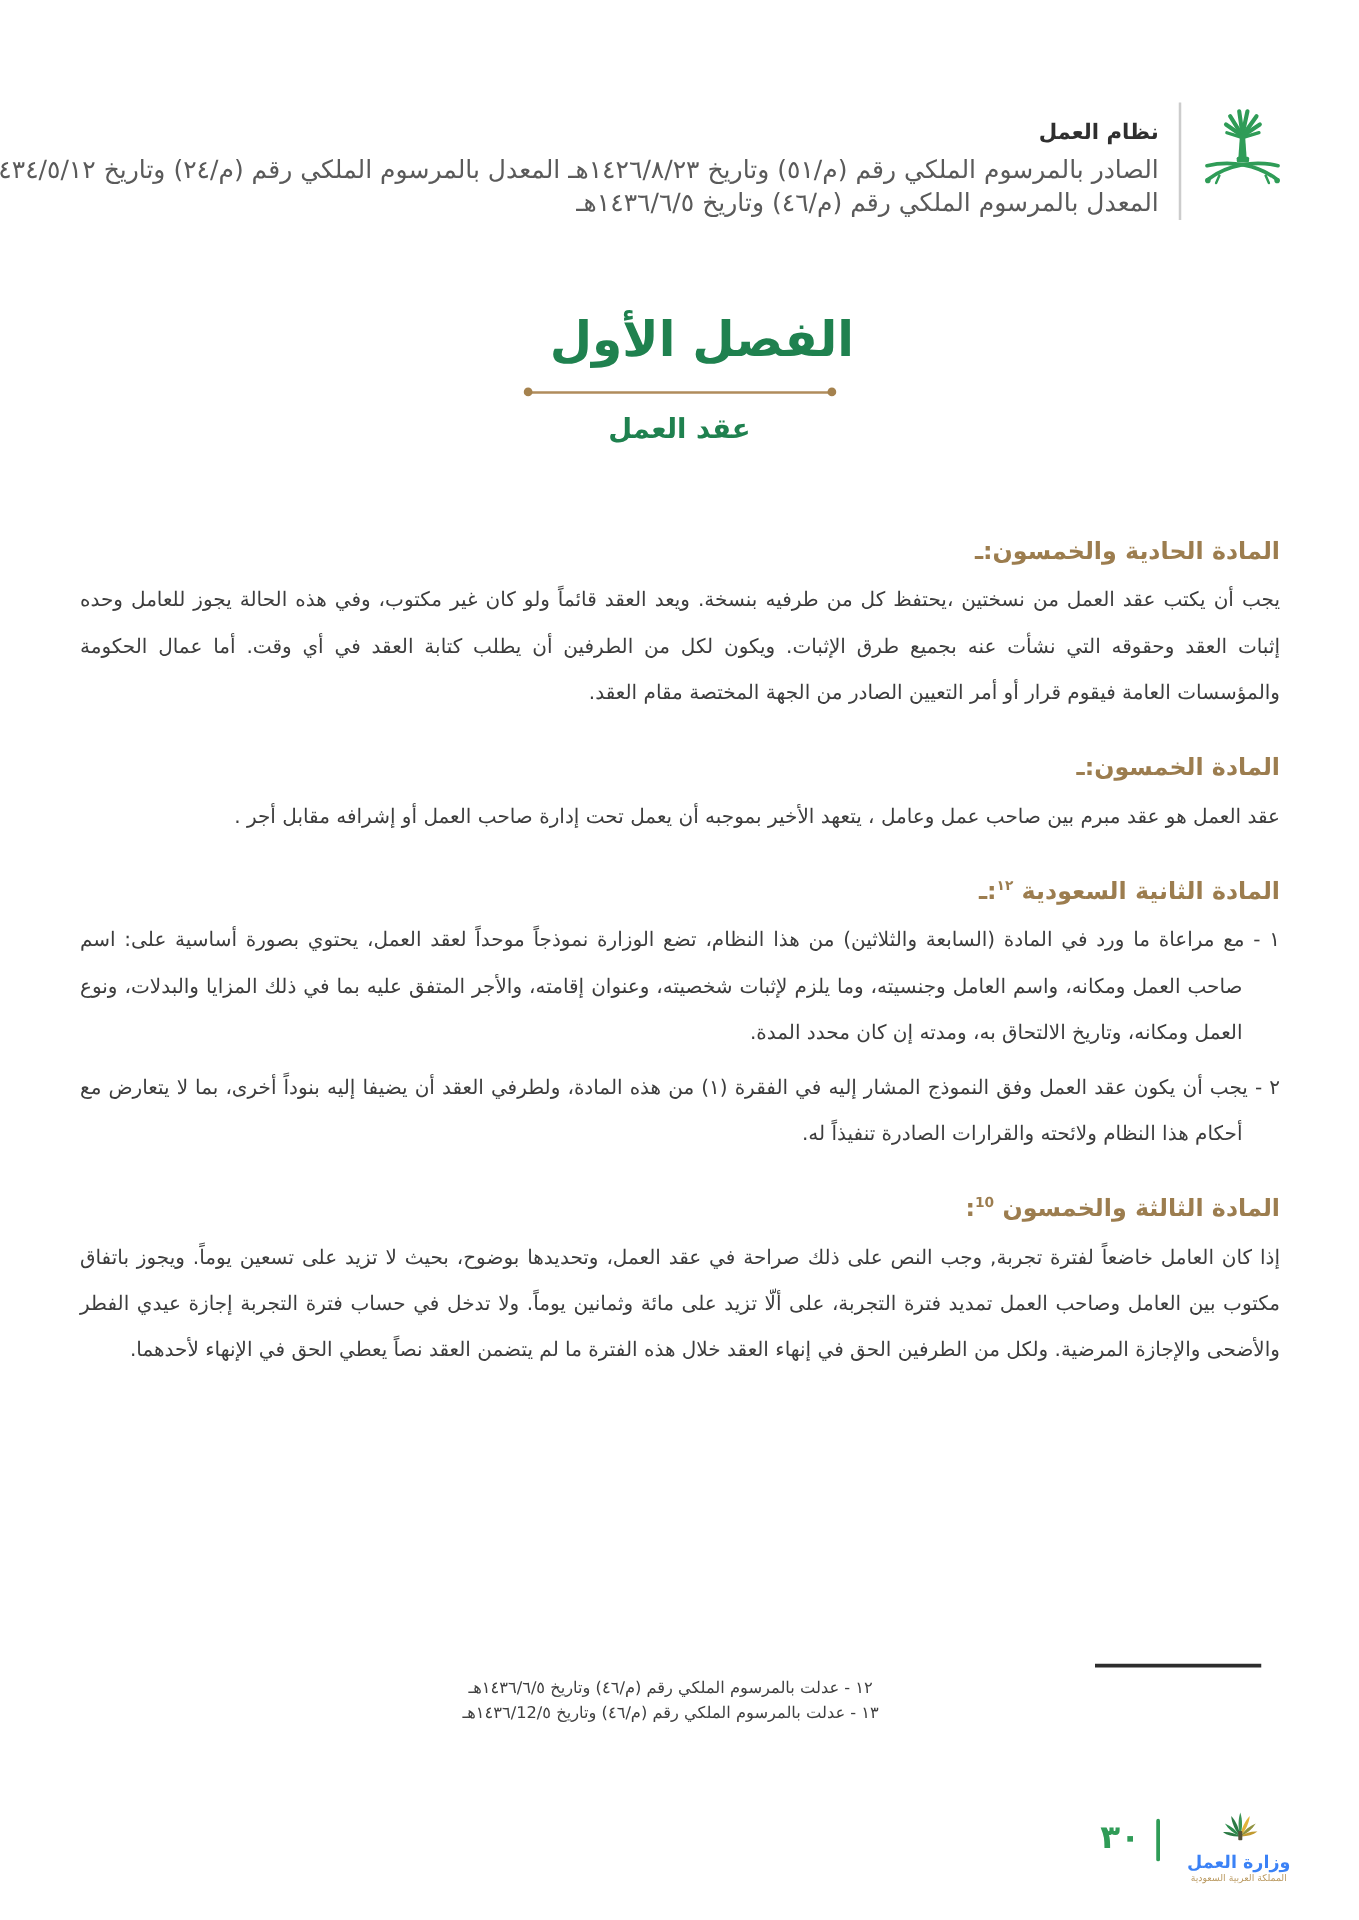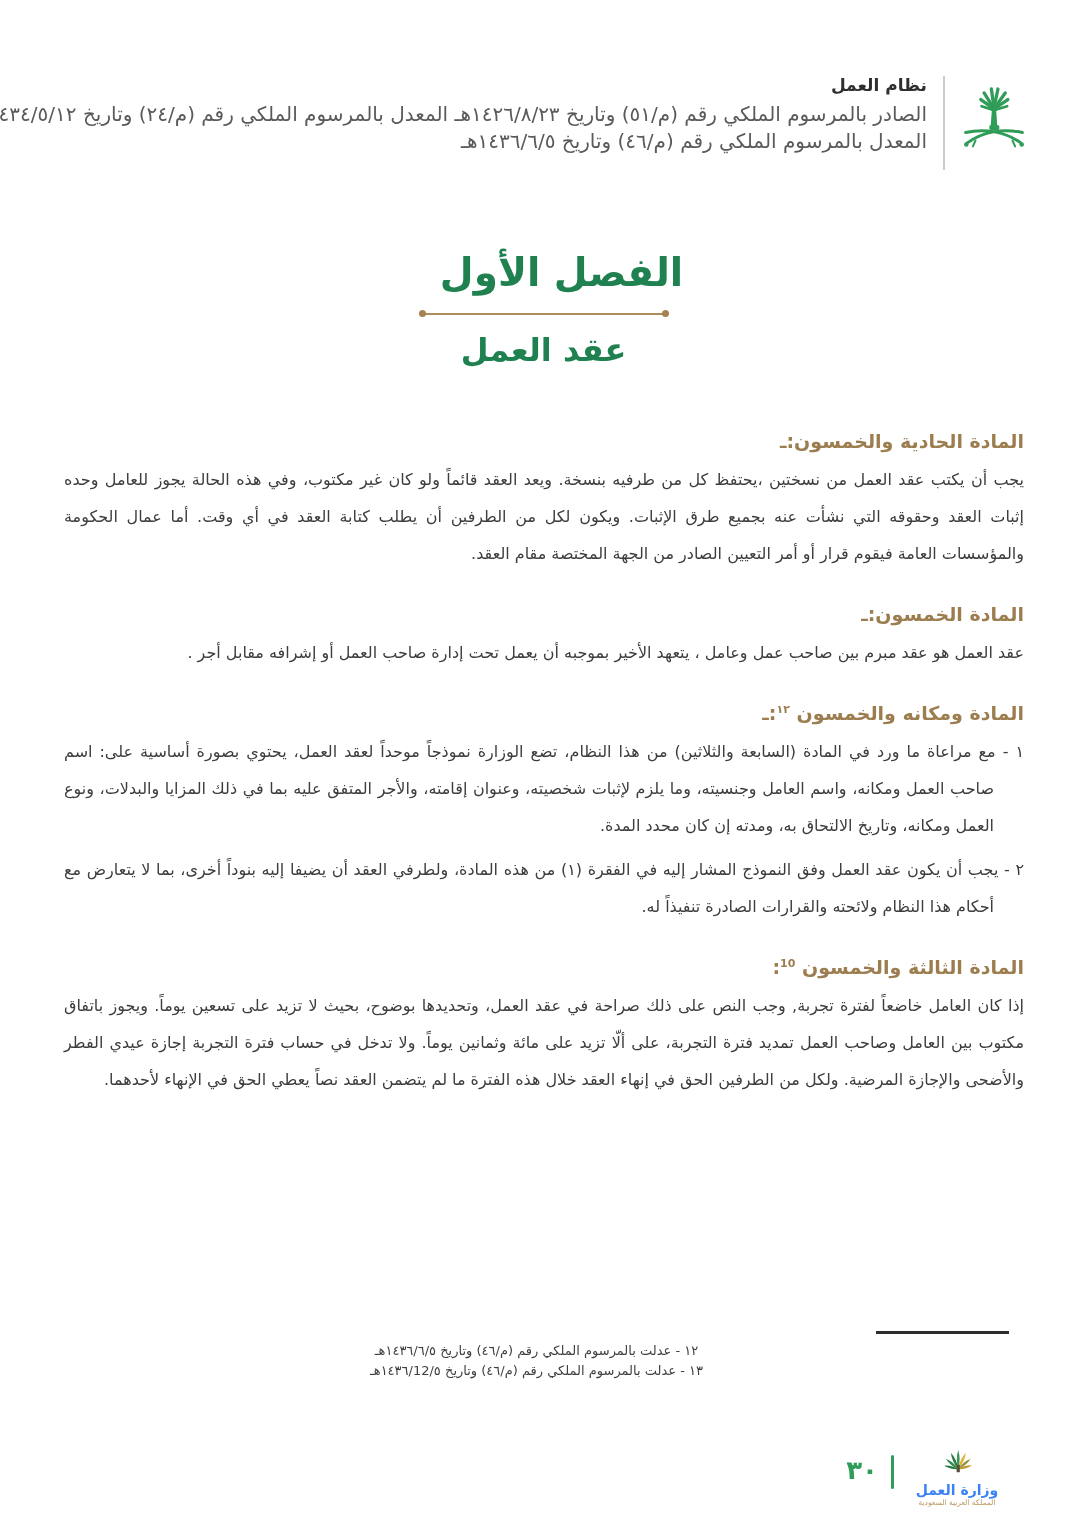--- a/index.html
+++ b/index.html
@@ -1,50 +1,50 @@
 <!DOCTYPE html>
 <html lang="ar" dir="rtl"><head>
 <meta charset="utf-8">
 <style>
   html,body{margin:0;padding:0;background:#ffffff;}
   .page{
     position:relative;width:1087px;height:1536px;margin:0 auto;background:#fff;
     overflow:hidden;direction:rtl;font-family:"DejaVu Sans",sans-serif;
   }
   
-  .header{position:absolute;top:68px;right:60px;display:flex;align-items:flex-start;gap:16px;}
+  .header{position:absolute;top:68px;right:60px;display:flex;align-items:flex-end;gap:16px;}
   .emblem{width:66px;height:108px;flex:0 0 auto;}
   .header-divider{width:2px;height:94px;background:#cccccc;margin-top:8px;flex:0 0 auto;}
   .header-text{padding-top:6px;max-width:830px;}
   .hdr-title{font-size:17px;font-weight:bold;color:#2f2f2f;margin:0 0 5px;line-height:22px;}
   .hdr-line{font-size:20px;color:#5a5a5a;margin:0;line-height:27px;white-space:nowrap;}
   
   .chapter{position:absolute;top:250px;left:0;right:0;text-align:center;}
   .chapter-title{font-size:39px;font-weight:600;color:#1f814f;margin:0 0 16px;line-height:1.2;padding-left:36px;}
   .chapter-rule{position:relative;width:242px;height:2px;background:#b08c5c;margin:0 auto;}
   .chapter-rule::before,.chapter-rule::after{
     content:"";position:absolute;top:-3px;width:7px;height:7px;border-radius:50%;background:#a5824e;}
   .chapter-rule::before{right:-4px;}
   .chapter-rule::after{left:-4px;}
-  .chapter-subtitle{font-size:32px;font-weight:600;color:#1f814f;margin:16px 0 0;line-height:1.2;}
+  .chapter-subtitle{font-size:22px;font-weight:600;color:#1f814f;margin:16px 0 0;line-height:1.2;}
   
   .articles{position:absolute;top:426px;right:63px;left:64px;}
   .article{margin-bottom:27px;}
   .art-h{font-size:19px;font-weight:bold;color:#9c7d4f;margin:0 0 5px;line-height:30px;}
   .art-h sup{font-size:11px;line-height:0;}
   .art-b{font-size:16px;line-height:37px;color:#3d3d3d;text-align:justify;margin:0;}
   .art-item{font-size:16px;line-height:37px;color:#3d3d3d;text-align:justify;margin:0;
     padding-right:30px;text-indent:-30px;}
   .art-item + .art-item{margin-top:7px;}
   
   .footnotes{position:absolute;top:1331px;right:77px;left:63px;text-align:center;}
   .fn-rule{width:133px;height:3px;background:#2d2d2d;margin:0 1px 7px 0;}
   .fn{font-size:13px;line-height:20px;color:#3f3f3f;margin:0;white-space:nowrap;}
   
-  .footer{position:absolute;top:1436px;right:80px;display:flex;direction:ltr;align-items:center;gap:13px;}
+  .footer{position:absolute;top:1436px;right:46px;display:flex;direction:ltr;align-items:center;gap:13px;}
   .page-num{color:#2f9c57;font-size:26px;font-weight:600;line-height:1;padding-bottom:4px;}
   .v-bar{width:3px;height:34px;background:#2f9c57;border-radius:2px;}
   .logo{width:100px;text-align:center;}
   .logo svg{display:block;margin:0 auto 2px;}
   .logo-title{color:#3b82f6;font-size:14px;font-weight:bold;line-height:1.15;}
   .logo-sub{color:#b9985f;font-size:7.5px;line-height:1.3;}
 </style>
 </head>
 <body>
 
@@ -98,21 +98,21 @@
       <h3 class="art-h"><span>المادة الحادية والخمسون</span><span>:ـ</span></h3>
       <p class="art-b">يجب أن يكتب عقد العمل من نسختين ،يحتفظ كل من طرفيه بنسخة. ويعد العقد قائماً ولو كان غير مكتوب، وفي هذه الحالة يجوز للعامل وحده إثبات العقد وحقوقه التي نشأت عنه بجميع طرق الإثبات. ويكون لكل من الطرفين أن يطلب كتابة العقد في أي وقت. أما عمال الحكومة والمؤسسات العامة فيقوم قرار أو أمر التعيين الصادر من الجهة المختصة مقام العقد.</p>
     </div>
 
     <div class="article">
       <h3 class="art-h"><span>المادة الخمسون</span><span>:ـ</span></h3>
       <p class="art-b">عقد العمل هو عقد مبرم بين صاحب عمل وعامل ، يتعهد الأخير بموجبه أن يعمل تحت إدارة صاحب العمل أو إشرافه مقابل أجر .</p>
     </div>
 
     <div class="article">
-      <h3 class="art-h"><span>المادة ومكانه والخمسون</span> <sup>١٢</sup><span>:ـ</span></h3>
+      <h3 class="art-h"><span>المادة الثانية السعودية</span> <sup>١٢</sup><span>:ـ</span></h3>
       <p class="art-item">١ - مع مراعاة ما ورد في المادة (السابعة والثلاثين) من هذا النظام، تضع الوزارة نموذجاً موحداً لعقد العمل، يحتوي بصورة أساسية على: اسم صاحب العمل ومكانه، واسم العامل وجنسيته، وما يلزم لإثبات شخصيته، وعنوان إقامته، والأجر المتفق عليه بما في ذلك المزايا والبدلات، ونوع العمل ومكانه، وتاريخ الالتحاق به، ومدته إن كان محدد المدة.</p>
       <p class="art-item">٢ - يجب أن يكون عقد العمل وفق النموذج المشار إليه في الفقرة (١) من هذه المادة، ولطرفي العقد أن يضيفا إليه بنوداً أخرى، بما لا يتعارض مع أحكام هذا النظام ولائحته والقرارات الصادرة تنفيذاً له.</p>
     </div>
 
     <div class="article">
       <h3 class="art-h"><span>المادة الثالثة والخمسون</span> <sup>10</sup><span>:</span></h3>
       <p class="art-b">إذا كان العامل خاضعاً لفترة تجربة, وجب النص على ذلك صراحة في عقد العمل، وتحديدها بوضوح، بحيث لا تزيد على تسعين يوماً. ويجوز باتفاق مكتوب بين العامل وصاحب العمل تمديد فترة التجربة، على ألّا تزيد على مائة وثمانين يوماً. ولا تدخل في حساب فترة التجربة إجازة عيدي الفطر والأضحى والإجازة المرضية. ولكل من الطرفين الحق في إنهاء العقد خلال هذه الفترة ما لم يتضمن العقد نصاً يعطي الحق في الإنهاء لأحدهما.</p>
     </div>
 
   </div>

